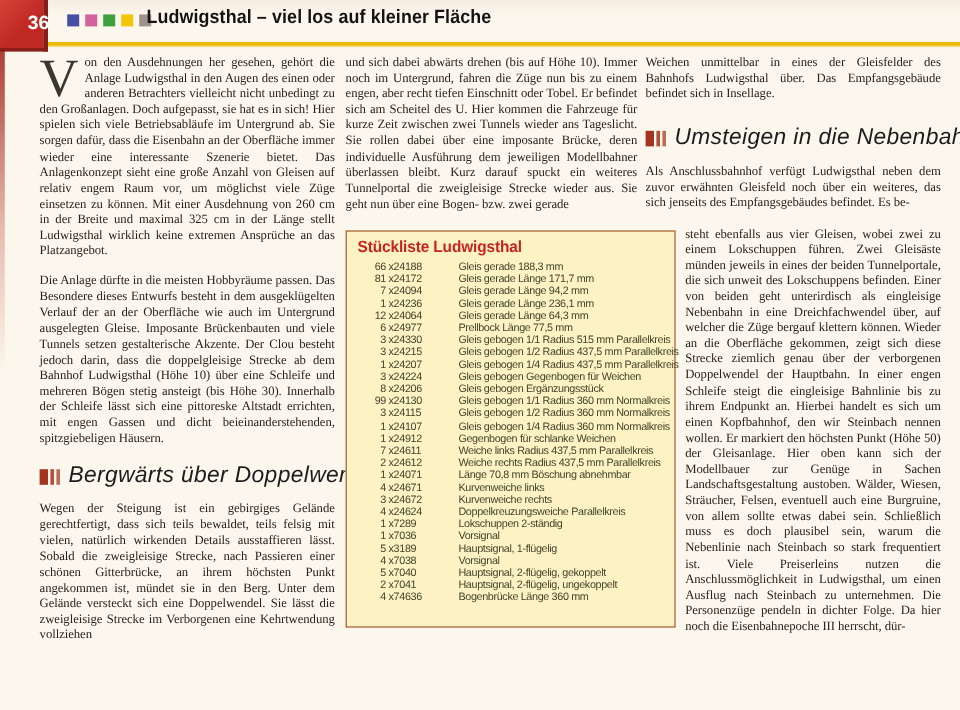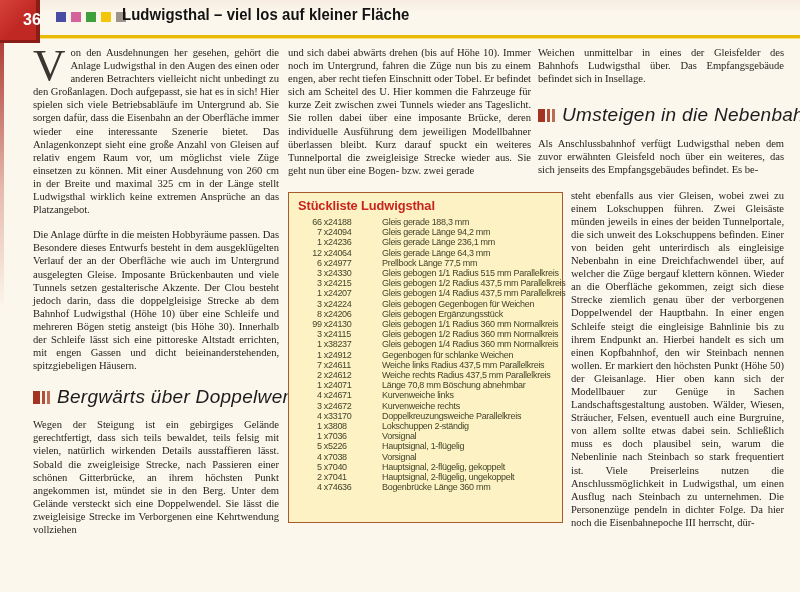--- a/index.html
+++ b/index.html
@@ -132,20 +132,25 @@
 
   <div class="partsbox">
     <div class="partsbox-title">Stückliste Ludwigsthal</div>
     <div class="partsbox-rows" id="parts-rows">
         <div class="prow">
           <span class="pqty">66 x</span>
           <span class="part">24188</span>
           <span class="pdesc">Gleis gerade 188,3 mm</span>
         </div>
         <div class="prow">
+          <span class="pqty">81 x</span>
+          <span class="part">24172</span>
+          <span class="pdesc">Gleis gerade Länge 171,7 mm</span>
+        </div>
+        <div class="prow">
           <span class="pqty">7 x</span>
           <span class="part">24094</span>
           <span class="pdesc">Gleis gerade Länge 94,2 mm</span>
         </div>
         <div class="prow">
           <span class="pqty">1 x</span>
           <span class="part">24236</span>
           <span class="pdesc">Gleis gerade Länge 236,1 mm</span>
         </div>
         <div class="prow">
@@ -188,21 +193,21 @@
           <span class="part">24130</span>
           <span class="pdesc">Gleis gebogen 1/1 Radius 360 mm Normalkreis</span>
         </div>
         <div class="prow">
           <span class="pqty">3 x</span>
           <span class="part">24115</span>
           <span class="pdesc">Gleis gebogen 1/2 Radius 360 mm Normalkreis</span>
         </div>
         <div class="prow">
           <span class="pqty">1 x</span>
-          <span class="part">38237</span>
+          <span class="part">24107</span>
           <span class="pdesc">Gleis gebogen 1/4 Radius 360 mm Normalkreis</span>
         </div>
         <div class="prow">
           <span class="pqty">1 x</span>
           <span class="part">24912</span>
           <span class="pdesc">Gegenbogen für schlanke Weichen</span>
         </div>
         <div class="prow">
           <span class="pqty">7 x</span>
           <span class="part">24611</span>
@@ -223,36 +228,36 @@
           <span class="part">24671</span>
           <span class="pdesc">Kurvenweiche links</span>
         </div>
         <div class="prow">
           <span class="pqty">3 x</span>
           <span class="part">24672</span>
           <span class="pdesc">Kurvenweiche rechts</span>
         </div>
         <div class="prow">
           <span class="pqty">4 x</span>
-          <span class="part">33170</span>
+          <span class="part">24624</span>
           <span class="pdesc">Doppelkreuzungsweiche Parallelkreis</span>
         </div>
         <div class="prow">
           <span class="pqty">1 x</span>
-          <span class="part">3808</span>
+          <span class="part">7289</span>
           <span class="pdesc">Lokschuppen 2-ständig</span>
         </div>
         <div class="prow">
           <span class="pqty">1 x</span>
           <span class="part">7036</span>
           <span class="pdesc">Vorsignal</span>
         </div>
         <div class="prow">
           <span class="pqty">5 x</span>
-          <span class="part">5226</span>
+          <span class="part">3189</span>
           <span class="pdesc">Hauptsignal, 1-flügelig</span>
         </div>
         <div class="prow">
           <span class="pqty">4 x</span>
           <span class="part">7038</span>
           <span class="pdesc">Vorsignal</span>
         </div>
         <div class="prow">
           <span class="pqty">5 x</span>
           <span class="part">7040</span>

